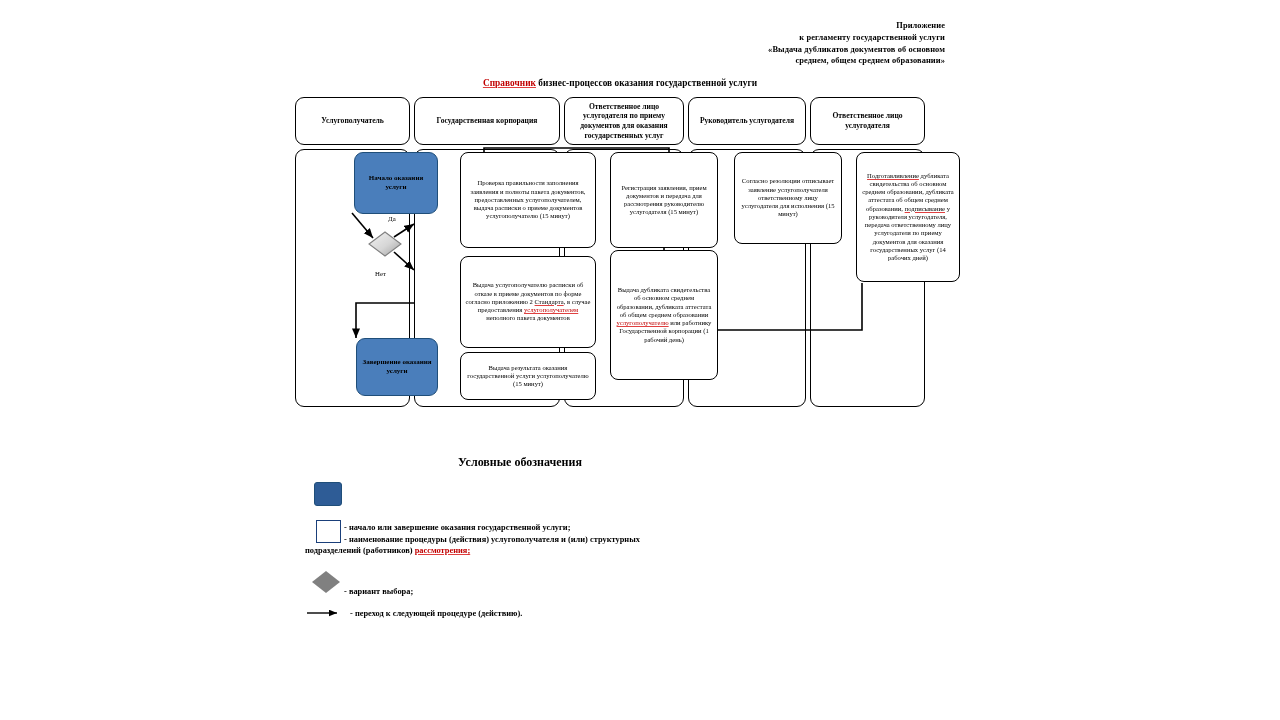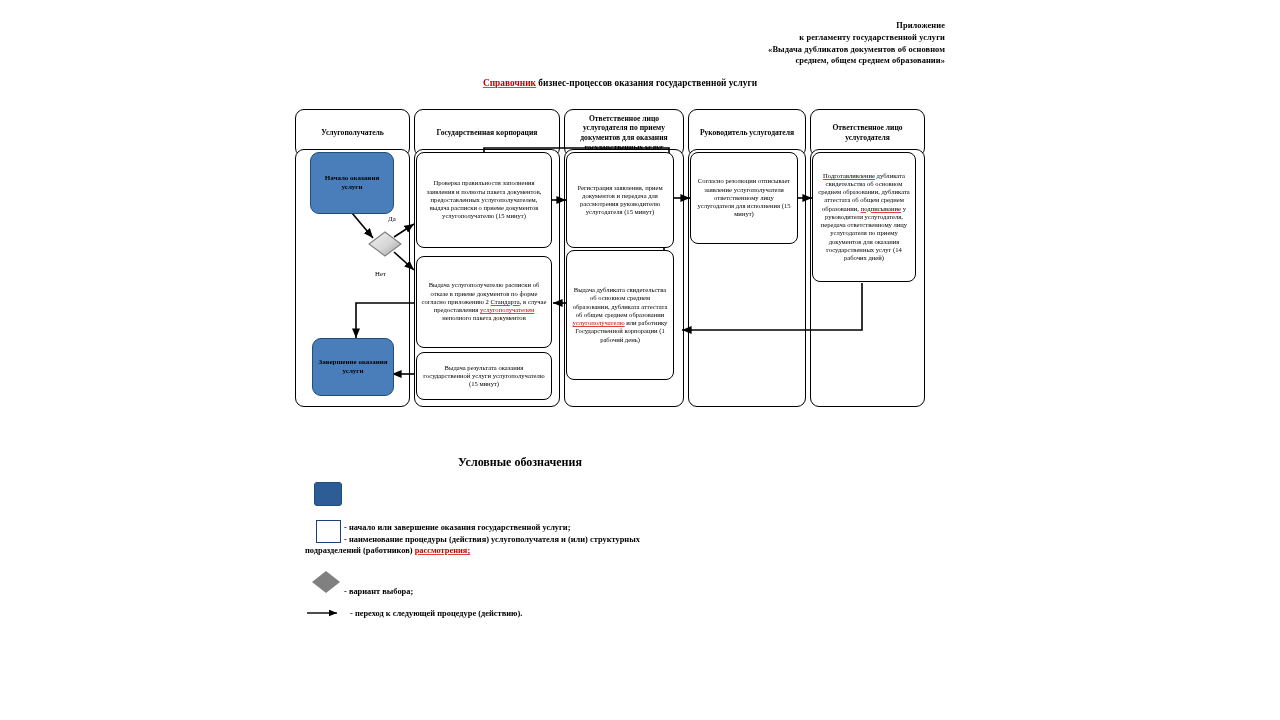--- a/index.html
+++ b/index.html
@@ -29,35 +29,35 @@
   .sq{text-decoration:underline;text-decoration-color:#e04040;text-decoration-style:solid;}
 
   
   .lanes{position:absolute;left:295px;top:97px;width:630px;height:310px;}
   .lane-head{
     position:absolute;top:0;height:48px;
     border:1.6px solid #000;border-radius:9px;background:#fff;
     display:flex;align-items:center;justify-content:center;text-align:center;
     font-size:7.6px;font-weight:bold;line-height:9.6px;padding:0 4px;
     box-sizing:border-box;
-    margin-top:12px;
   }
   .lane-body{
     position:absolute;top:52px;height:258px;
     border:1.6px solid #000;border-radius:9px;background:#fff;
     box-sizing:border-box;
   }
 
   
   .node{
     position:absolute;box-sizing:border-box;
     border:1.3px solid #000;border-radius:8px;background:#fff;
     display:flex;align-items:center;justify-content:center;text-align:center;
     font-size:6.6px;line-height:8.2px;padding:3px 4px;
     z-index:4;
+    margin-left:44px;
   }
   .node.term{
     background:#4a7ebb;border:1.2px solid #1f4e79;border-radius:9px;
     color:#000;font-weight:bold;font-size:7px;line-height:9px;
     background-image:radial-gradient(#6b93c7 0.7px, transparent 0.7px);
     background-size:4px 4px;
   }
   .diamond{
     position:absolute;width:34px;height:26px;z-index:5;
   }

